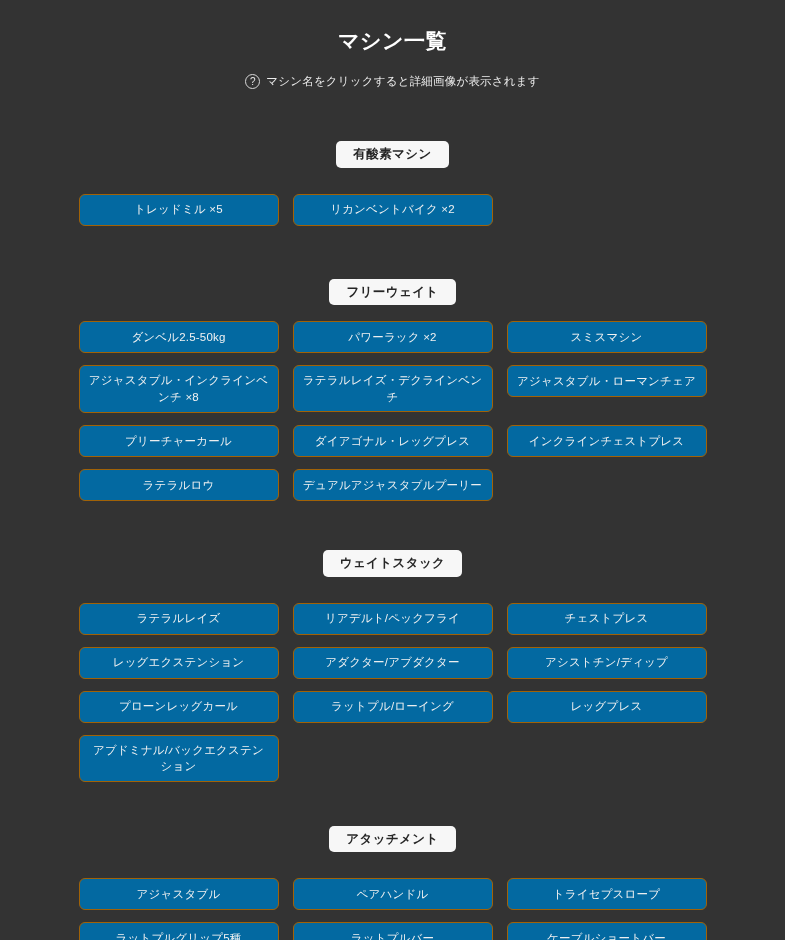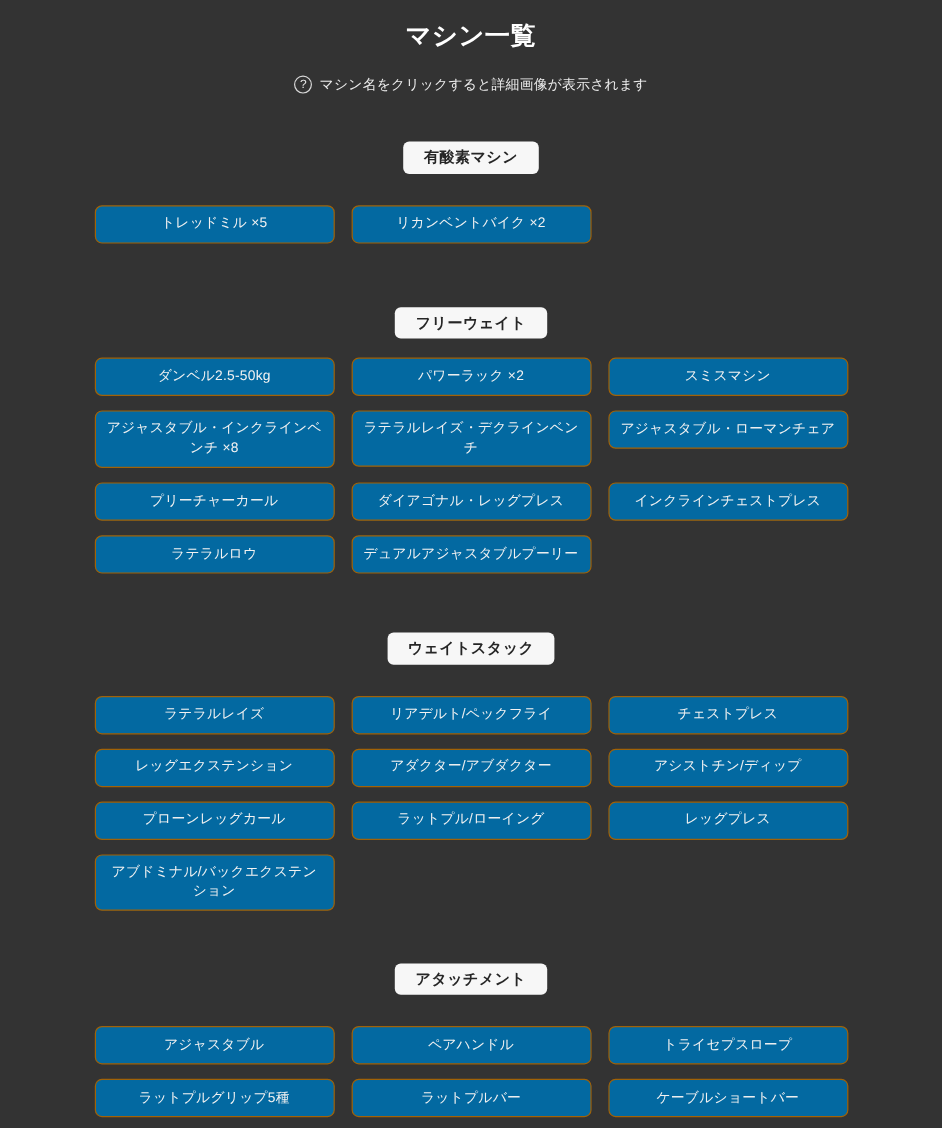--- a/index.html
+++ b/index.html
@@ -14,21 +14,21 @@
   body {
     background: #333333;
     font-family: "Liberation Sans", "DejaVu Sans", sans-serif;
     color: #f0f0f0;
     -webkit-font-smoothing: antialiased;
   }
 
   .page {
     width: 785px;
     height: 940px;
-    padding: 0;
+    padding: 11px;
     position: relative;
   }
 
   
   .page-title {
     text-align: center;
     font-size: 21px;
     font-weight: bold;
     letter-spacing: 0.5px;
     color: #ffffff;
@@ -112,21 +112,21 @@
     line-height: 1.45;
     cursor: pointer;
     font-family: inherit;
   }
 
   .machine-btn.two-line {
     min-height: 48px;
   }
 
   
-  #section-0 .section-header-wrap { margin-top: 40px; }
+  #section-0 .section-header-wrap { margin-top: 52px; }
   #section-0 .grid { margin-top: 26px; }
 
   #section-1 .section-header-wrap { margin-top: 53px; }
   #section-1 .grid { margin-top: 16px; }
 
   #section-2 .section-header-wrap { margin-top: 49px; }
   #section-2 .grid { margin-top: 26px; }
 
   #section-3 .section-header-wrap { margin-top: 44px; }
   #section-3 .grid { margin-top: 26px; }

